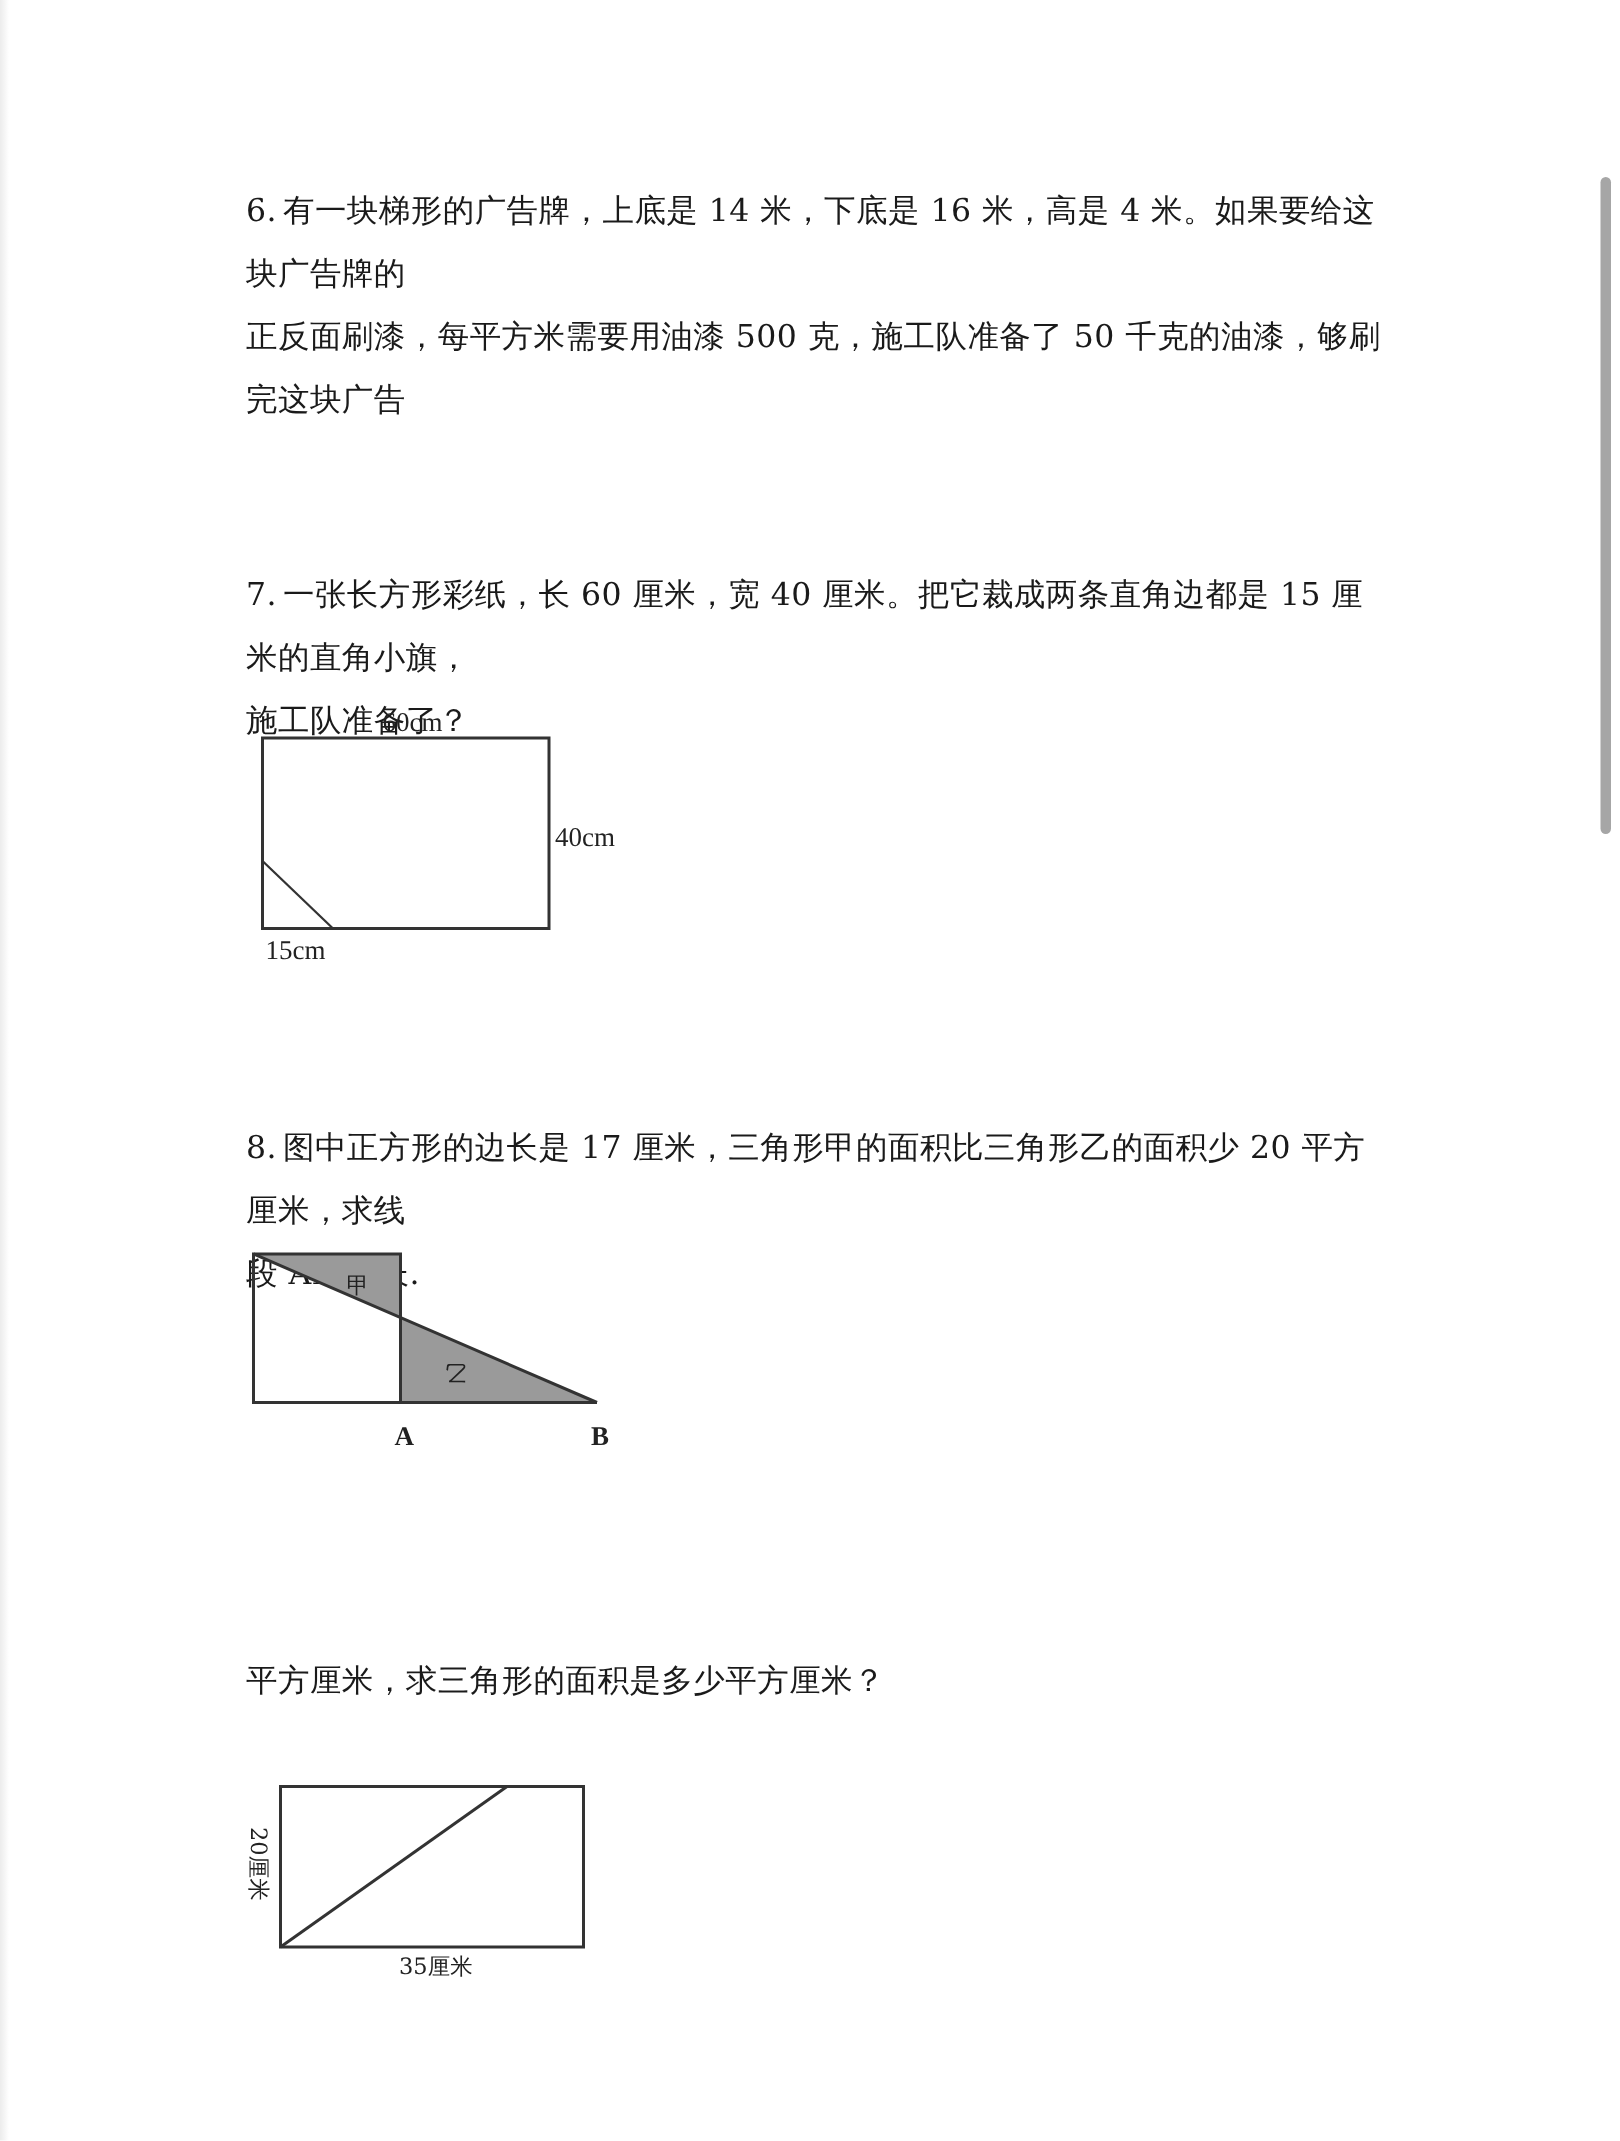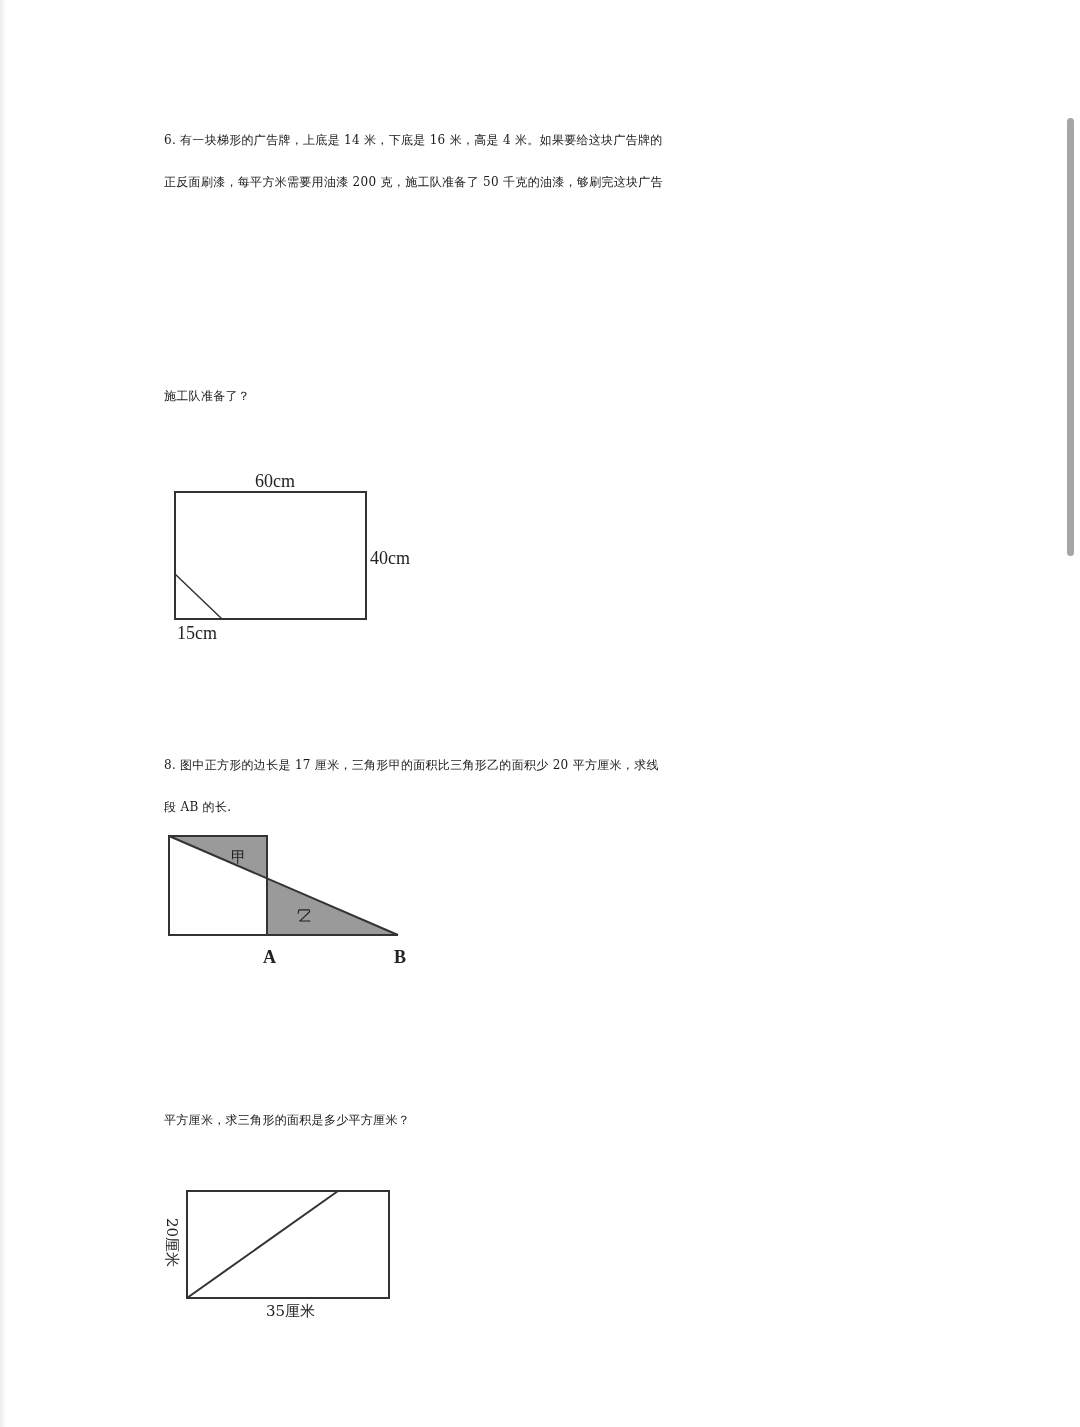--- a/index.html
+++ b/index.html
@@ -33,21 +33,21 @@
       top: 118px;
       width: 7px;
       height: 438px;
       border-radius: 4px;
       background: #a6a6a6;
     }
     .question {
       position: absolute;
       left: 164px;
       width: 760px;
-      font-size: 12px;
+      font-size: 21px;
       line-height: 42px;
       letter-spacing: 0.3px;
     }
     .q-num {
       margin-right: 4px;
     }
     .figure {
       position: absolute;
     }
     .figure svg {
@@ -71,24 +71,25 @@
       fill: #222222;
     }
   </style>
 </head>
 <body>
 
 <div class="left-edge"></div>
 
 <div class="question" style="top:119px;">
   <div><span class="q-num">6.</span><span>有一块梯形的广告牌，上底是 14 米，下底是 16 米，高是 4 米。如果要给这块广告牌的</span></div>
-  <div>正反面刷漆，每平方米需要用油漆 200 克，施工队准备了 50 千克的油漆，够刷完这块广告</div>
+  <div>正反面刷漆，每平方米需要用油漆 500 克，施工队准备了 50 千克的油漆，够刷完这块广告</div>
 </div>
 
 <div class="question" style="top:375px;">
+  <div><span class="q-num">7.</span><span>一张长方形彩纸，长 60 厘米，宽 40 厘米。把它裁成两条直角边都是 15 厘米的直角小旗，</span></div>
   <div>施工队准备了？</div>
 </div>
 
 <div class="figure" style="left:160px; top:465px;">
   <svg width="280" height="185" viewBox="0 0 280 185">
     <rect x="15" y="27" width="191" height="127" fill="#ffffff" stroke="#333333" stroke-width="2"></rect>
     <line x1="15" y1="109" x2="62" y2="154" stroke="#333333" stroke-width="1.5"></line>
     <text class="fig-label" x="95" y="22">60cm</text>
     <text class="fig-label" x="210" y="99">40cm</text>
     <text class="fig-label" x="17" y="174">15cm</text>

